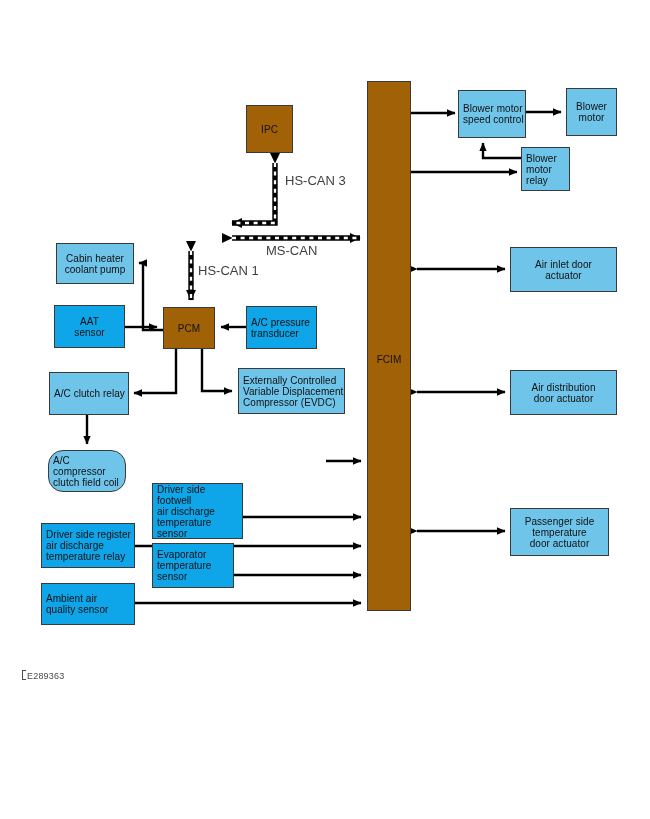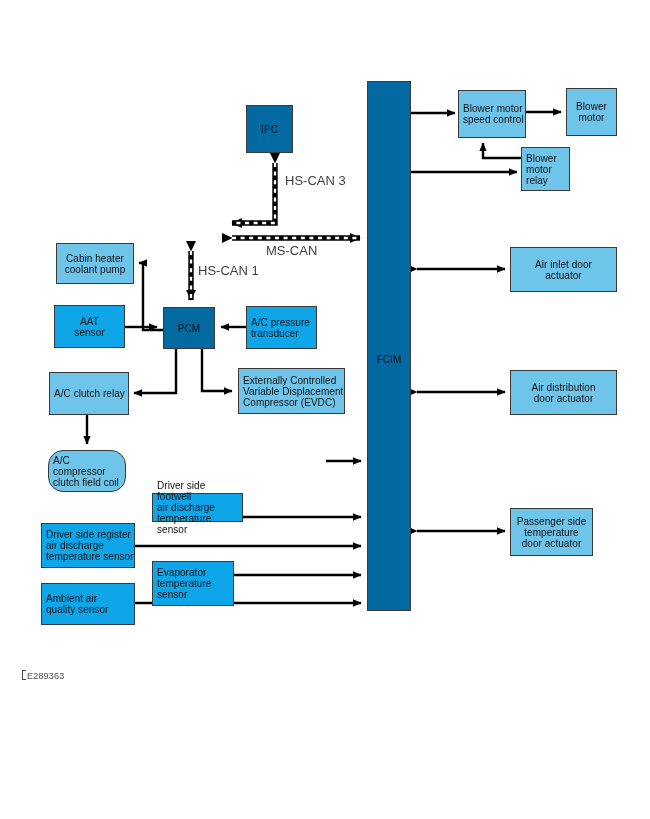--- a/index.html
+++ b/index.html
@@ -15,21 +15,21 @@
     box-sizing:border-box;
     border:1.3px solid #3a3a3a;
     display:flex;
     align-items:center;
     color:#111111;
     font-size:10px;
     line-height:11px;
     letter-spacing:0.05px;
     white-space:pre-line;
   }
-  .node.yellow{background:#0369a1;}
+  .node.yellow{background:#a16207;}
   .node.blue{background:#6FC4EA;}
   .node.green{background:#0ea5e9;}
   .node.center{justify-content:center;text-align:center;}
   .node.left{justify-content:flex-start;text-align:left;padding-left:4px;}
   .fcim{
     justify-content:center;
     text-align:center;
     align-items:flex-start;
     padding-top:272px;
   }
@@ -149,29 +149,29 @@
   <div class="node blue left" style="left:49px;top:372px;width:80px;height:43px;">A/C clutch relay</div>
 
   <div class="node blue left" style="left:238px;top:368px;width:107px;height:46px;">Externally Controlled
 Variable Displacement
 Compressor (EVDC)</div>
 
   <div class="node blue left" style="left:48px;top:450px;width:78px;height:42px;border-radius:15px;">A/C compressor
 clutch field coil</div>
 
 
-  <div class="node green left" style="left:152px;top:493px;width:91px;height:29px;">Driver side footwell
+  <div class="node green left" style="left:152px;top:483px;width:91px;height:56px;">Driver side footwell
 air discharge
 temperature sensor</div>
 
   <div class="node green left" style="left:41px;top:523px;width:94px;height:45px;">Driver side register
 air discharge
-temperature sensor</div>
-
-  <div class="node green left" style="left:152px;top:561px;width:82px;height:45px;">Evaporator
+temperature relay</div>
+
+  <div class="node green left" style="left:152px;top:543px;width:82px;height:45px;">Evaporator
 temperature
 sensor</div>
 
   <div class="node green left" style="left:41px;top:583px;width:94px;height:42px;">Ambient air
 quality sensor</div>
 
   <div class="node blue left" style="left:458px;top:90px;width:68px;height:48px;">Blower motor
 speed control</div>
 
   <div class="node blue center" style="left:566px;top:88px;width:51px;height:48px;">Blower
@@ -180,21 +180,21 @@
   <div class="node blue left" style="left:521px;top:147px;width:49px;height:44px;">Blower
 motor
 relay</div>
 
   <div class="node blue center" style="left:510px;top:247px;width:107px;height:45px;">Air inlet door
 actuator</div>
 
   <div class="node blue center" style="left:510px;top:370px;width:107px;height:45px;">Air distribution
 door actuator</div>
 
-  <div class="node blue center" style="left:510px;top:508px;width:83px;height:48px;">Passenger side
+  <div class="node blue center" style="left:510px;top:508px;width:99px;height:48px;">Passenger side
 temperature
 door actuator</div>
 
   <div class="cap" style="left:285px;top:176px;">HS-CAN 3</div>
 
   <div class="cap" style="left:266px;top:246px;">MS-CAN</div>
 
   <div class="cap" style="left:198px;top:266px;">HS-CAN 1</div>
 
   <div class="ecode" style="left:22px;top:670px;">

